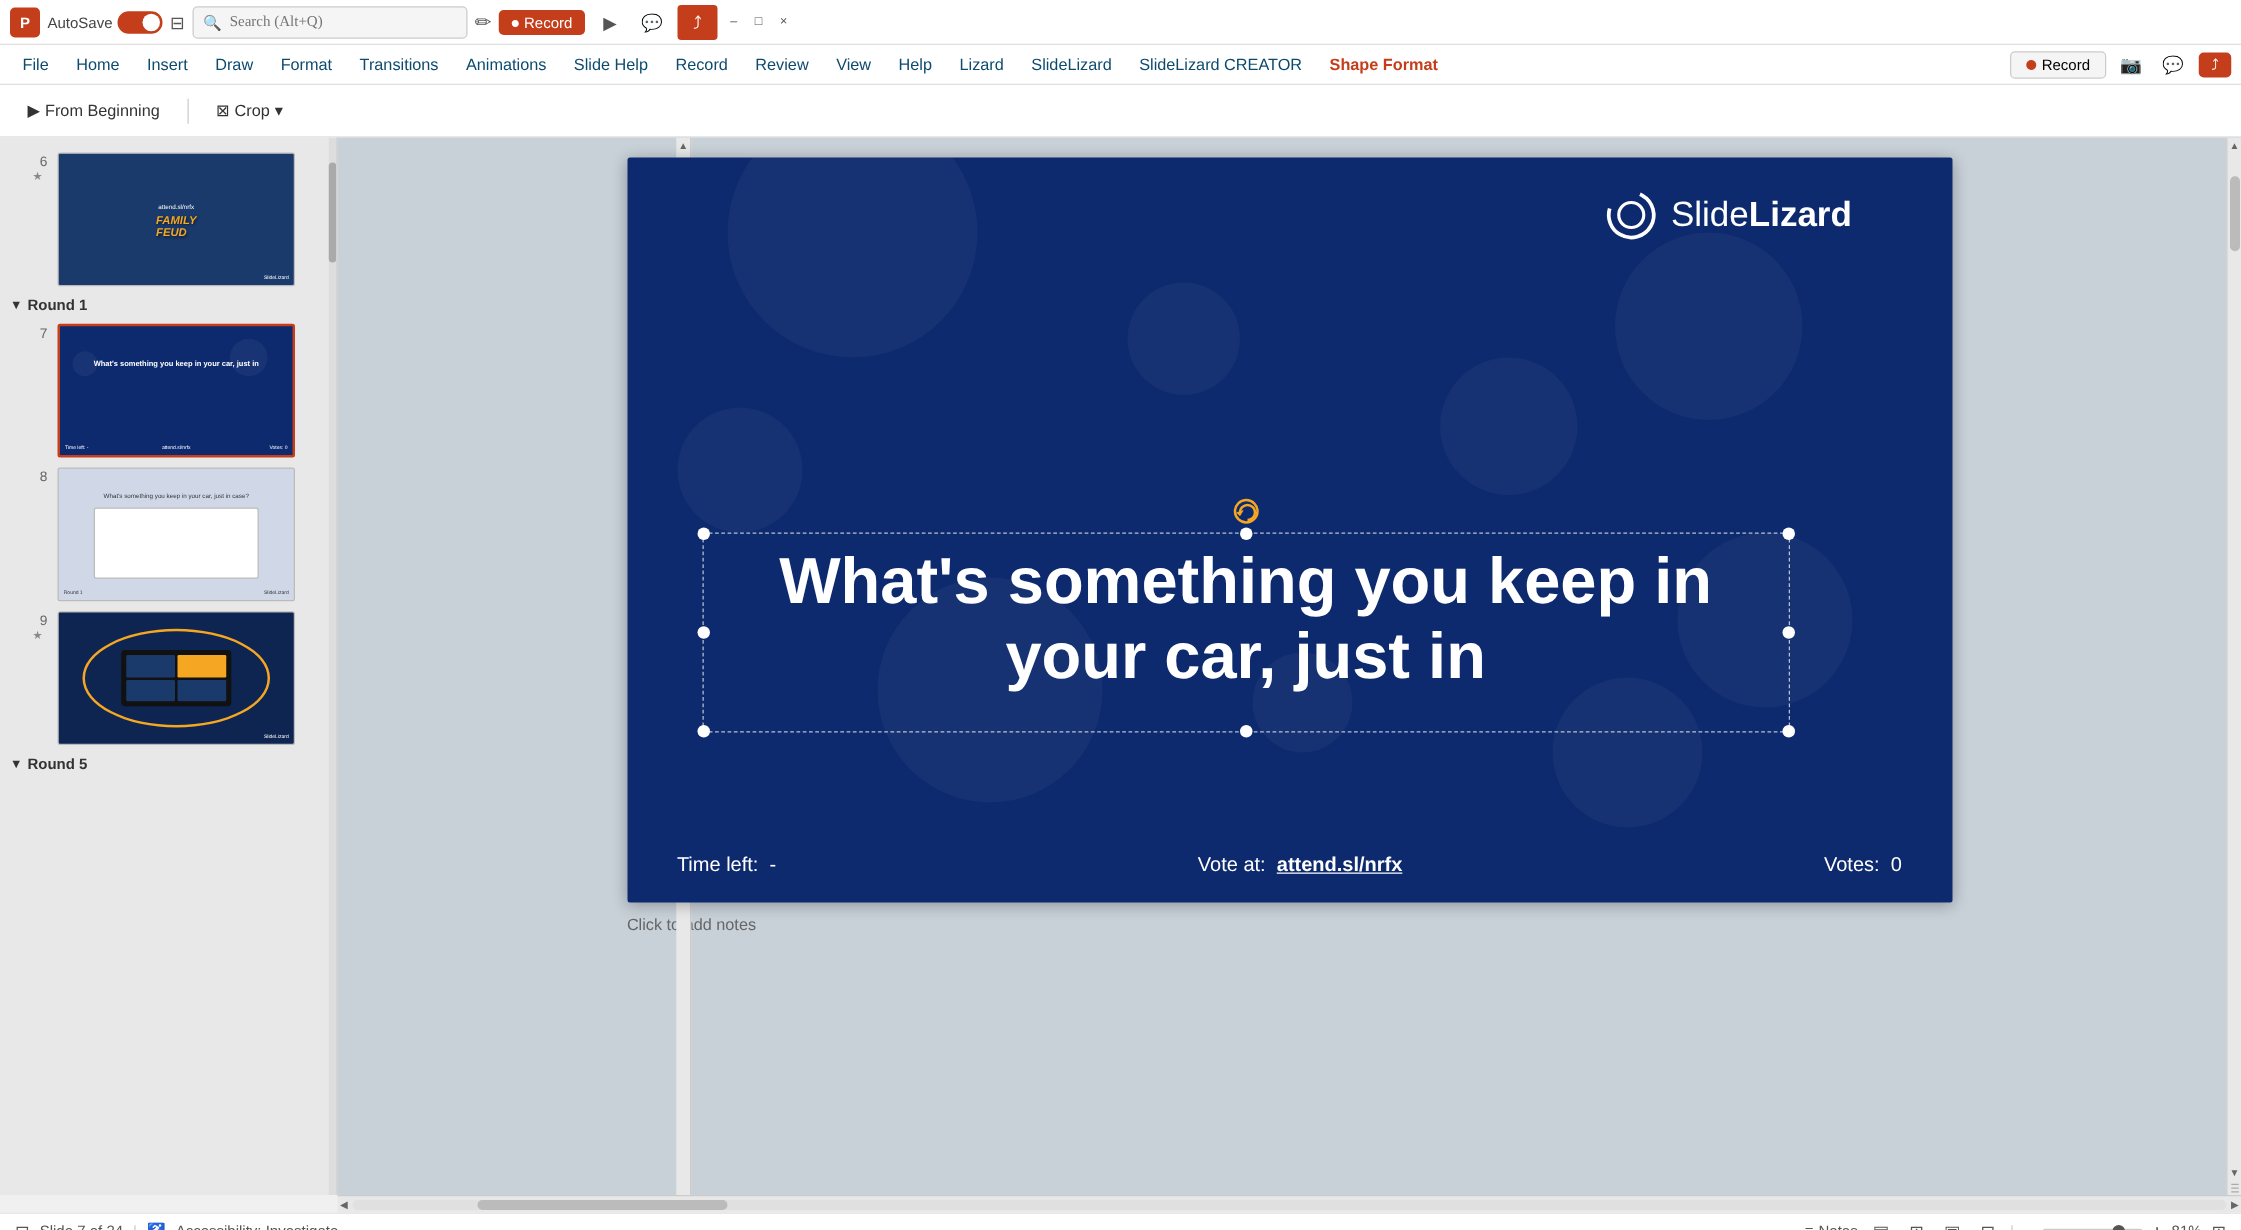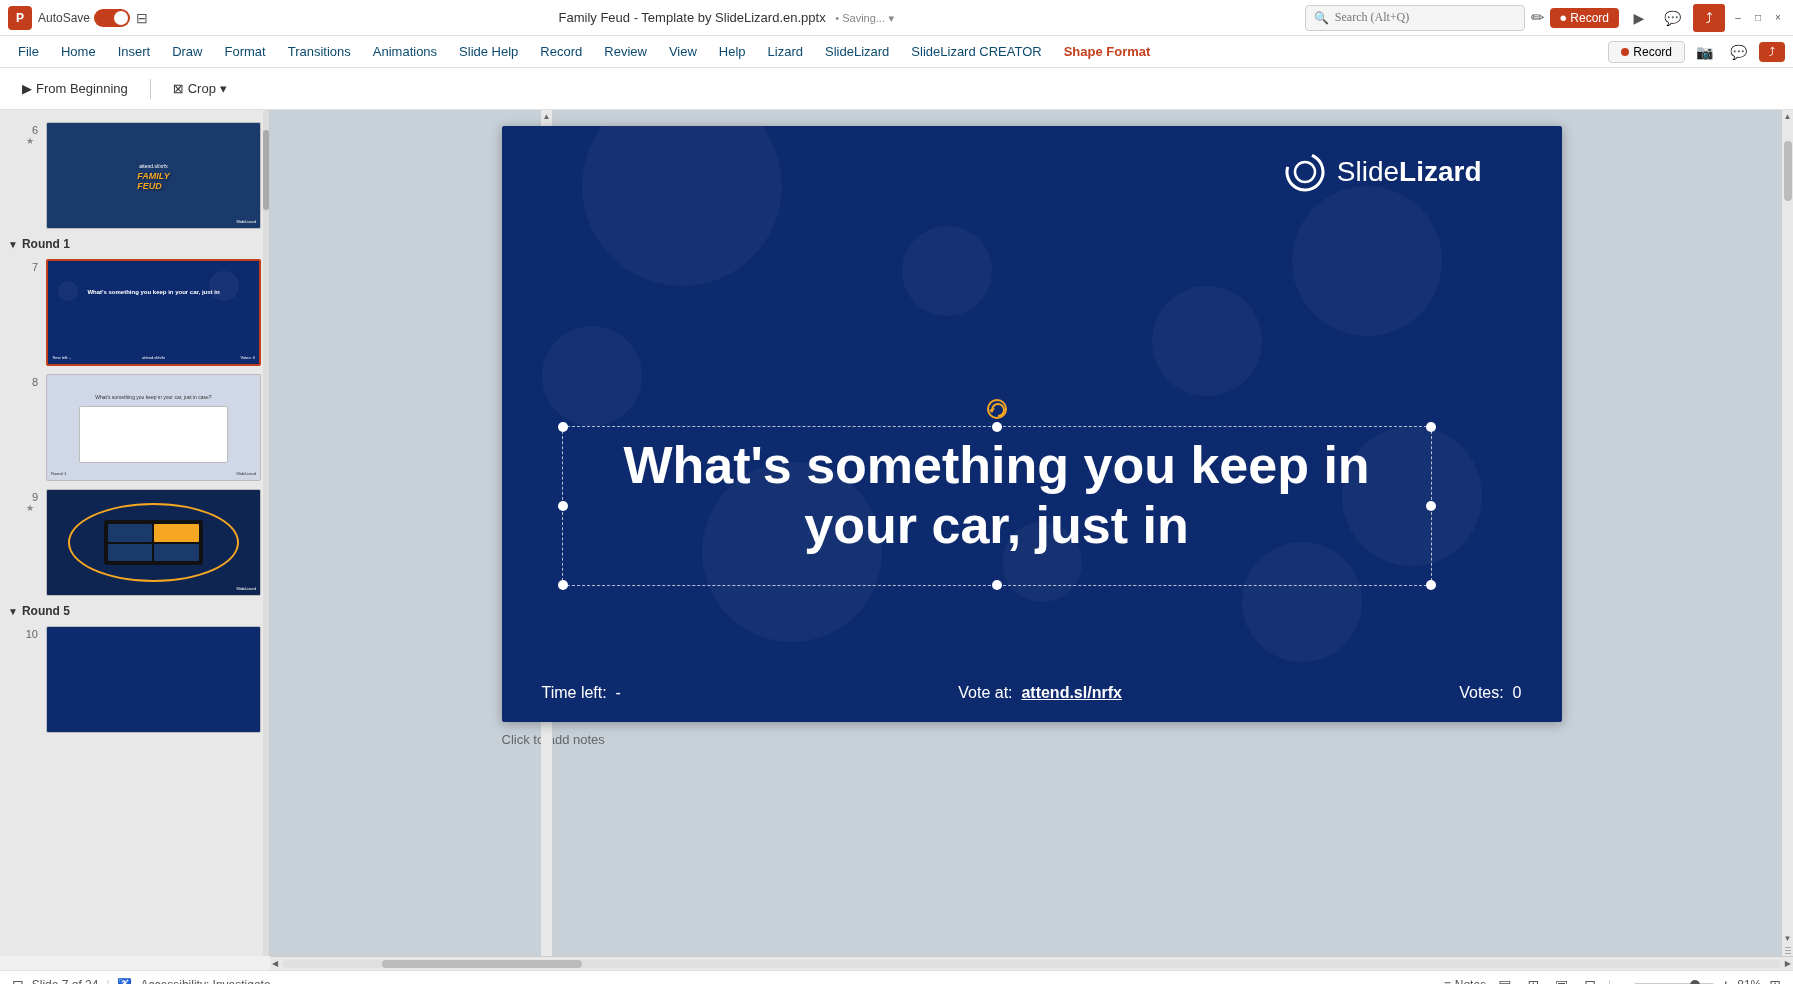--- a/index.html
+++ b/index.html
@@ -133,21 +133,21 @@
     .slide-item {
       display: flex; align-items: flex-start; gap: 6px;
       padding: 4px 8px 4px 20px; cursor: pointer;
     }
     .slide-item.active .slide-thumb-wrap { border: 2px solid #c43e1c; }
     .slide-num {
       font-size: 11px; color: #666; min-width: 16px; text-align: right; margin-top: 2px;
     }
     .slide-star { font-size: 9px; color: #888; }
     .slide-thumb-wrap {
-      width: 215px; height: 107px; background: #1a3a6b; border-radius: 2px; overflow: hidden;
+      width: 190px; height: 107px; background: #1a3a6b; border-radius: 2px; overflow: hidden;
       border: 1px solid #bbb; flex-shrink: 0;
     }
 
     
     #slide-panel::-webkit-scrollbar { width: 6px; }
     #slide-panel::-webkit-scrollbar-thumb { background: #bbb; border-radius: 3px; }
 
     
     #editor-area {
       flex: 1;
@@ -262,25 +262,20 @@
 <div id="title-bar">
   <div class="app-logo">P</div>
 
   <div class="autosave-section">
     <span>AutoSave</span>
     <div class="toggle-switch"></div>
   </div>
 
   <div style="cursor:pointer; font-size:14px; color:#555;">⊟</div>
 
-  <div class="file-title">
-    <span>Family Feud - Template by SlideLizard.en.pptx</span>
-    <span style="font-size:11px; color:#888; margin-left:6px;">• Saving...</span>
-    <span style="font-size:11px; color:#888;">▾</span>
-  </div>
 
   <div class="search-box">
     <span style="color:#888;">🔍</span>
     <input type="text" placeholder="Search (Alt+Q)" style="">
   </div>
 
   <span style="font-size:16px; color:#555; cursor:pointer;">✏</span>
 
   <div class="record-btn-title">
     <span>⏺</span>
@@ -412,28 +407,20 @@
           <div style="position:absolute; bottom:4px; right:4px; color:white; font-size:4px;">SlideLizard</div>
         </div>
       </div>
     </div>
 
     <div class="slide-section-header">
       <span class="arrow">▼</span>
       <span>Round 5</span>
     </div>
 
-    <div class="slide-item">
-      <div style="display:flex; flex-direction:column; align-items:center; min-width:20px;">
-        <span class="slide-num">10</span>
-      </div>
-      <div class="slide-thumb-wrap" style="background:#0d2a6e;">
-        <div style="width:100%; height:100%; background:#0d2a6e;"></div>
-      </div>
-    </div>
 
     <div class="slide-panel-scroll">
       <div class="slide-panel-scroll-thumb"></div>
     </div>
   </div>
 
   <div id="editor-area">
 
     <div style="position:absolute; left:271px; top:0; width:12px; height:100%; background:#e8e8e8; border-right:1px solid #ccc; display:flex; flex-direction:column; align-items:center; padding:2px 0; gap:2px;">
       <span style="font-size:8px; color:#666;">▲</span>

